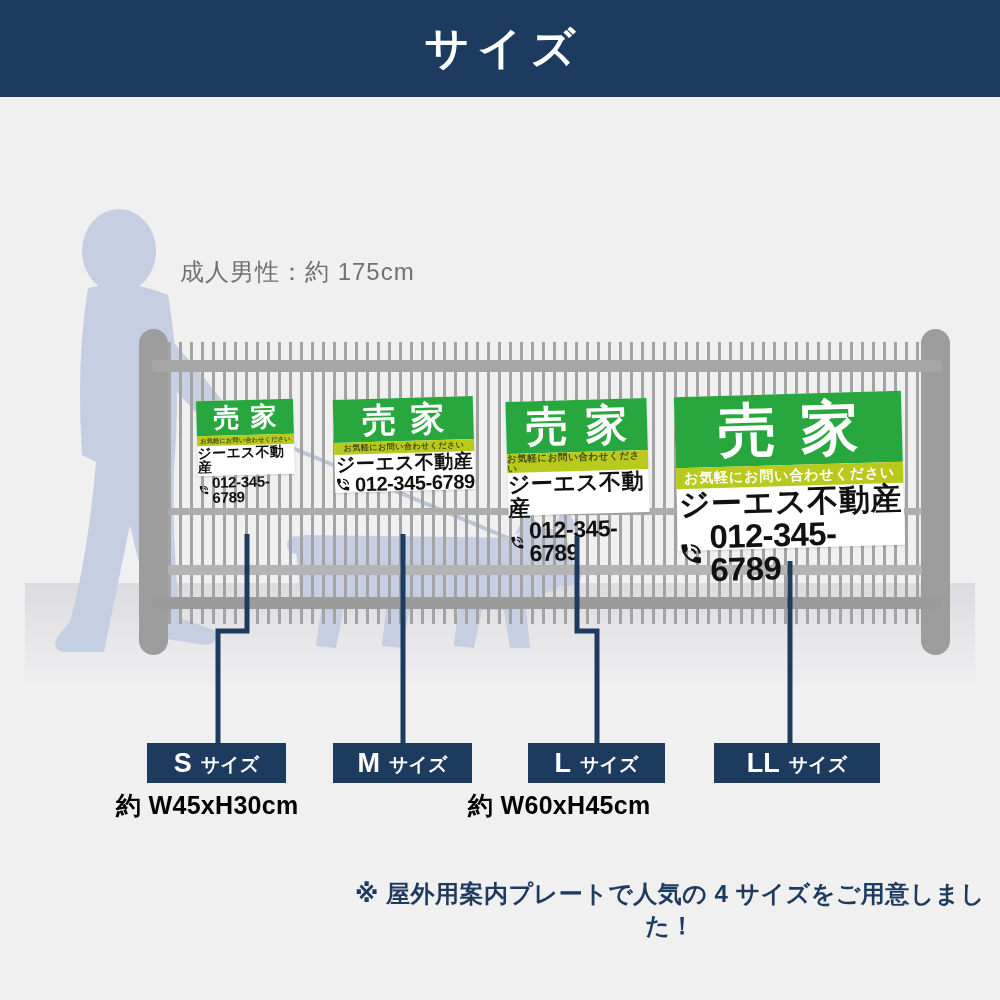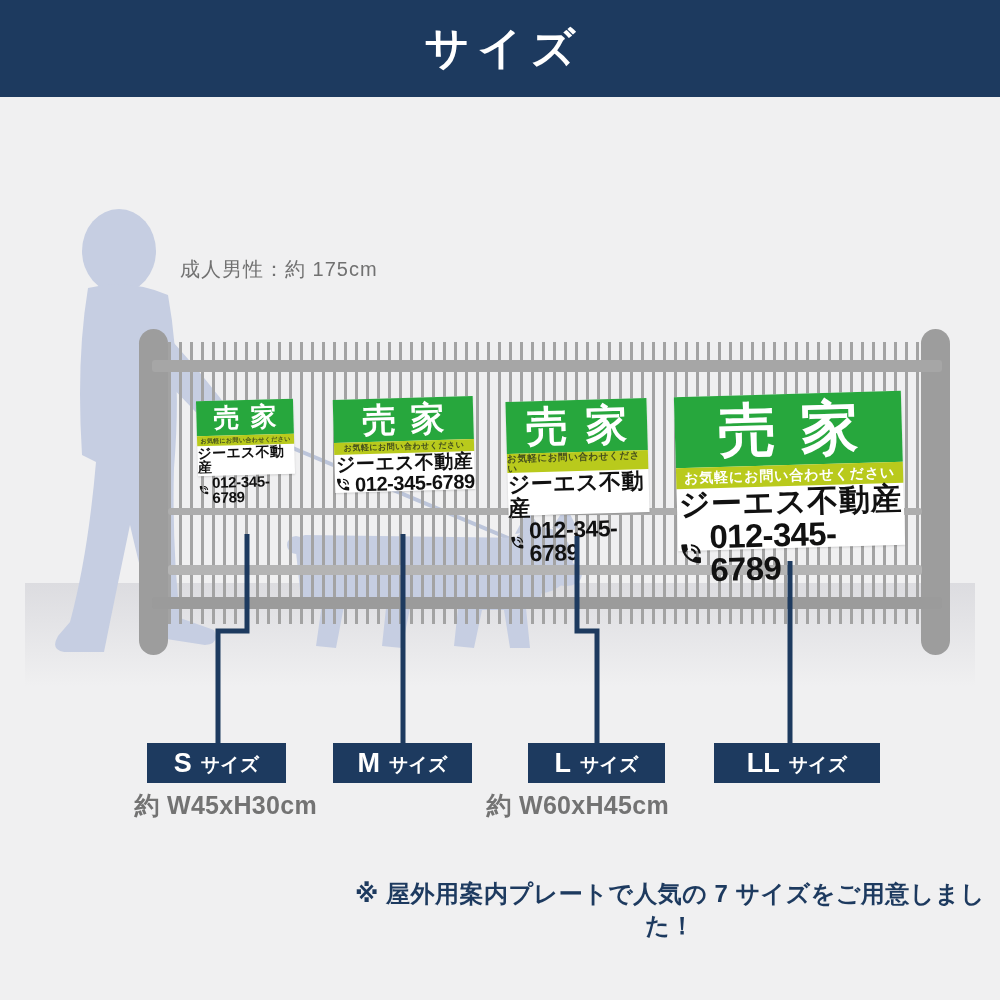--- a/index.html
+++ b/index.html
@@ -8,21 +8,21 @@
 
   
   .titlebar{position:absolute;left:0;top:0;width:1000px;height:97px;background:#1d3a5f;
     display:flex;align-items:center;justify-content:center;z-index:10;}
   .titlebar h1{margin:0;color:#fff;font-size:44px;font-weight:700;letter-spacing:8px;text-indent:8px;}
 
   
   .ground{position:absolute;left:25px;top:583px;width:950px;height:118px;
     background:linear-gradient(#dcdce0,#f0f0f1 88%);z-index:1;}
   .silhouette{position:absolute;left:0;top:0;z-index:2;}
-  .ref-label{position:absolute;left:180px;top:256px;font-size:20px;color:#717171;
+  .ref-label{position:absolute;left:180px;top:256px;font-size:24px;color:#717171;
     letter-spacing:1px;z-index:3;}
 
   
   .fence{position:absolute;left:0;top:0;width:1000px;height:1000px;z-index:3;pointer-events:none;}
   .post{position:absolute;top:329px;width:29px;height:326px;background:#9d9d9d;border-radius:15px;}
   .post-left{left:139px;}
   .post-right{left:921px;}
   .bars{position:absolute;left:168px;top:342px;width:754px;height:282px;
     background:repeating-linear-gradient(90deg,#a3a3a3 0 3px,rgba(0,0,0,0) 3px 11px);}
   .rail{position:absolute;background:#a6a6a6;border-radius:3px;}
@@ -74,22 +74,22 @@
   
   .pointers{position:absolute;left:0;top:0;z-index:5;}
   .size-label{position:absolute;top:743px;height:40px;background:#1d3a5f;color:#fff;z-index:6;
     display:flex;align-items:baseline;justify-content:center;}
   .size-label .code{font-size:27px;font-weight:700;align-self:center;}
   .size-label .suffix{font-size:19px;font-weight:700;margin-left:9px;align-self:center;padding-top:3px;}
   .size-label--s{left:147px;width:139px;}
   .size-label--m{left:333px;width:139px;}
   .size-label--l{left:528px;width:137px;}
   .size-label--ll{left:714px;width:166px;}
-  .dims{position:absolute;top:789px;width:201px;text-align:right;font-size:25px;font-weight:700;
-    color:#737373;z-index:6;letter-spacing:.3px;}
+  .dims{position:absolute;top:789px;width:201px;text-align:left;font-size:25px;font-weight:700;
+    color:#000000;z-index:6;letter-spacing:.3px;}
   .dims--s{left:116px;}
   .dims--m{left:302px;}
   .dims--l{left:468px;}
   .dims--ll{left:697px;}
 
   
   .footnote{position:absolute;left:340px;top:878px;width:660px;text-align:center;
     font-size:24px;font-weight:700;color:#1d3a5f;z-index:6;letter-spacing:.5px;}
 </style>
 </head>
@@ -236,15 +236,15 @@
     <span class="suffix">サイズ</span>
   </div>
   <div class="size-label size-label--ll">
     <span class="code">LL</span>
     <span class="suffix">サイズ</span>
   </div>
 
   <div class="dims dims--s">約 W45xH30cm</div>
   <div class="dims dims--l">約 W60xH45cm</div>
 
-  <div class="footnote">※ 屋外用案内プレートで人気の 7 サイズをご用意しました！</div>
+  <div class="footnote">※ 屋外用案内プレートで人気の 4 サイズをご用意しました！</div>
 
 </div>
 
 </body></html>

